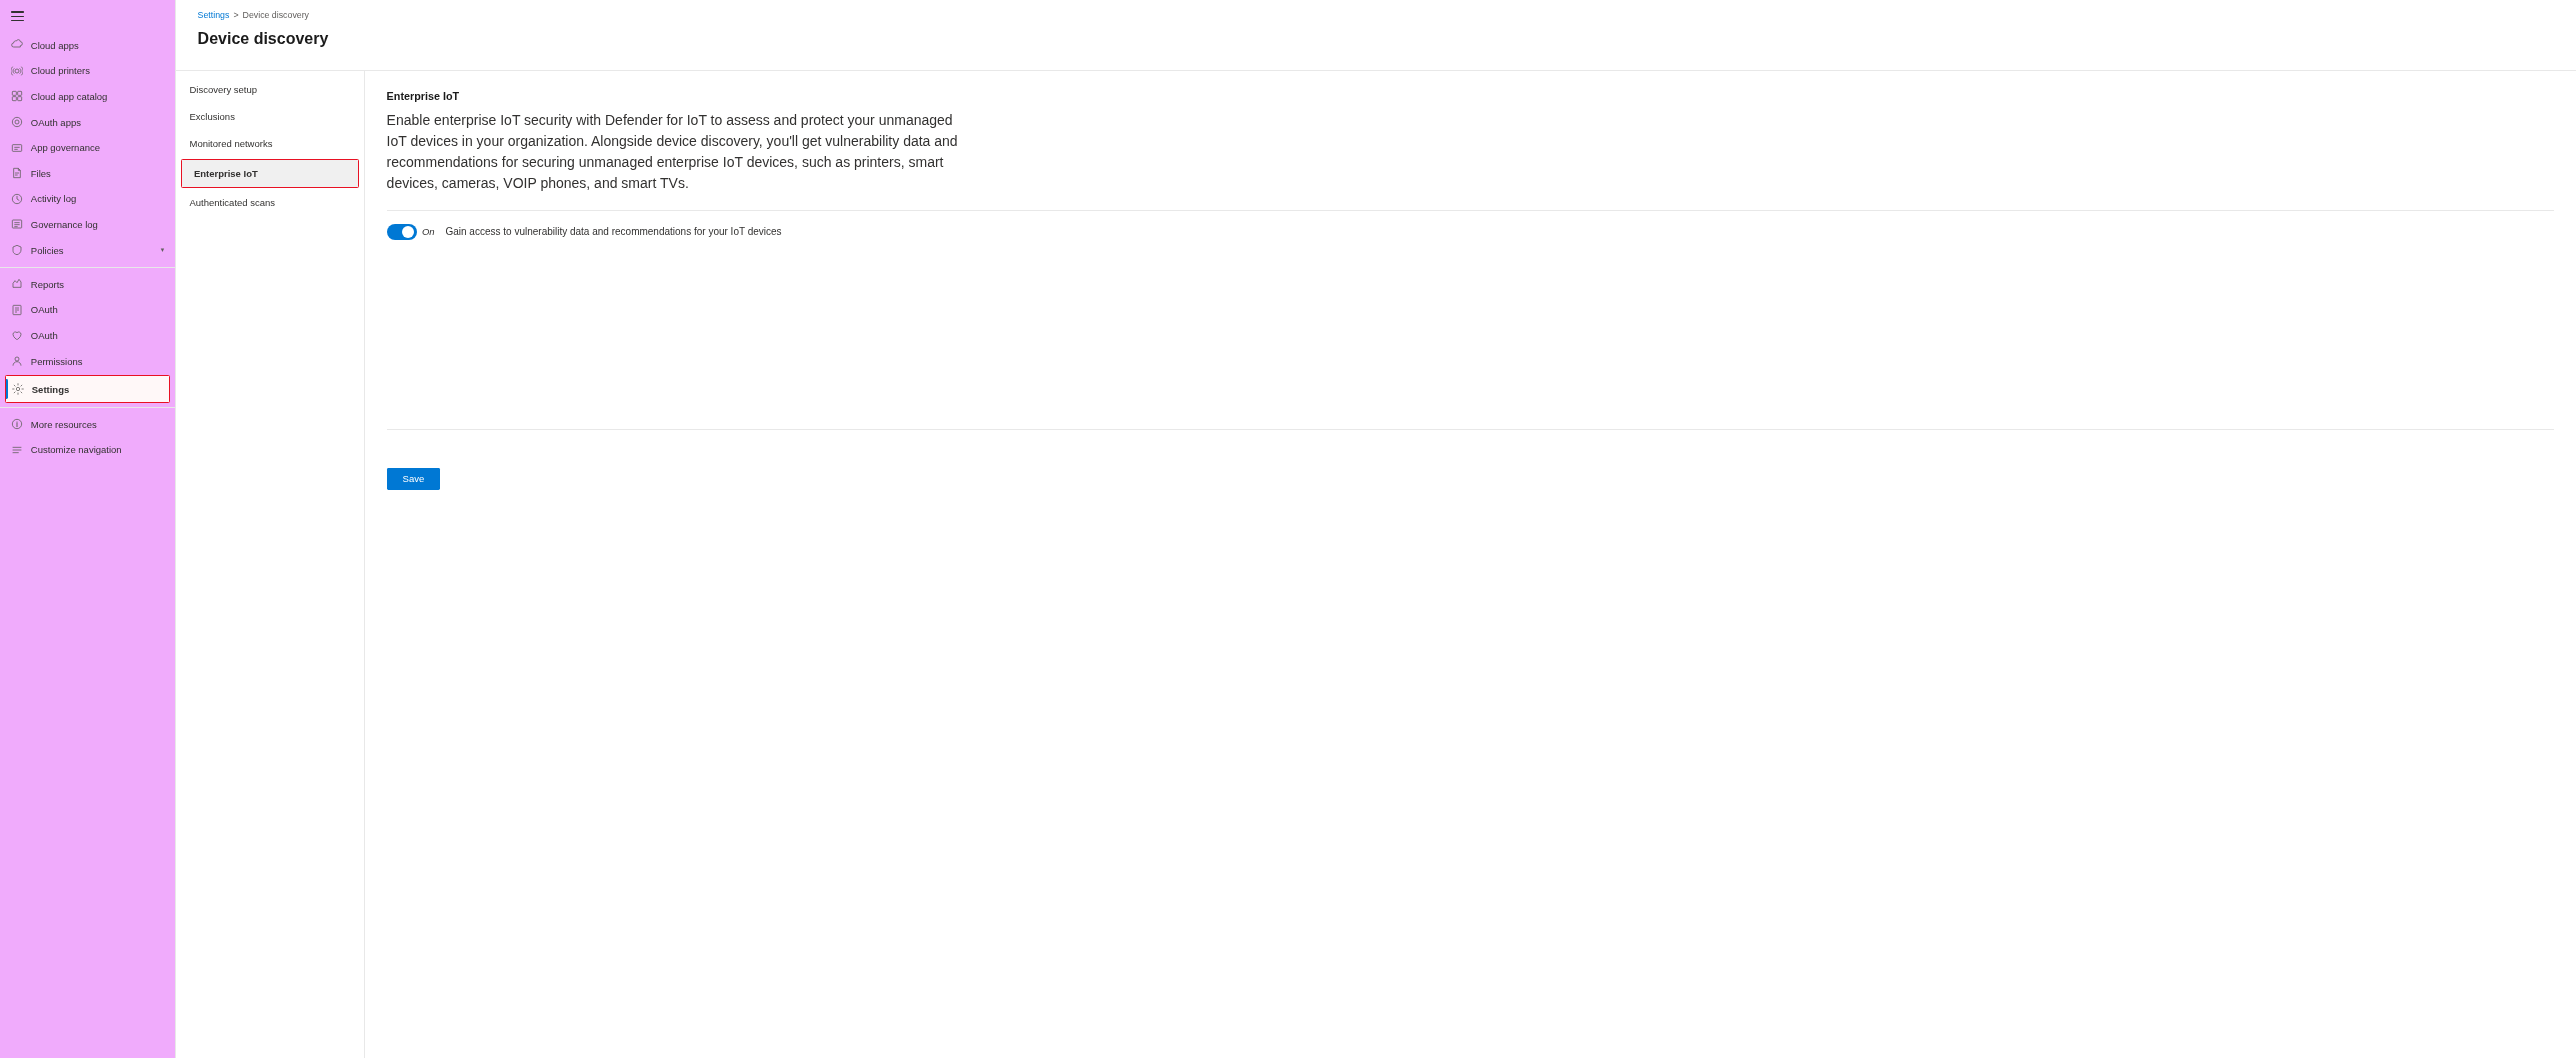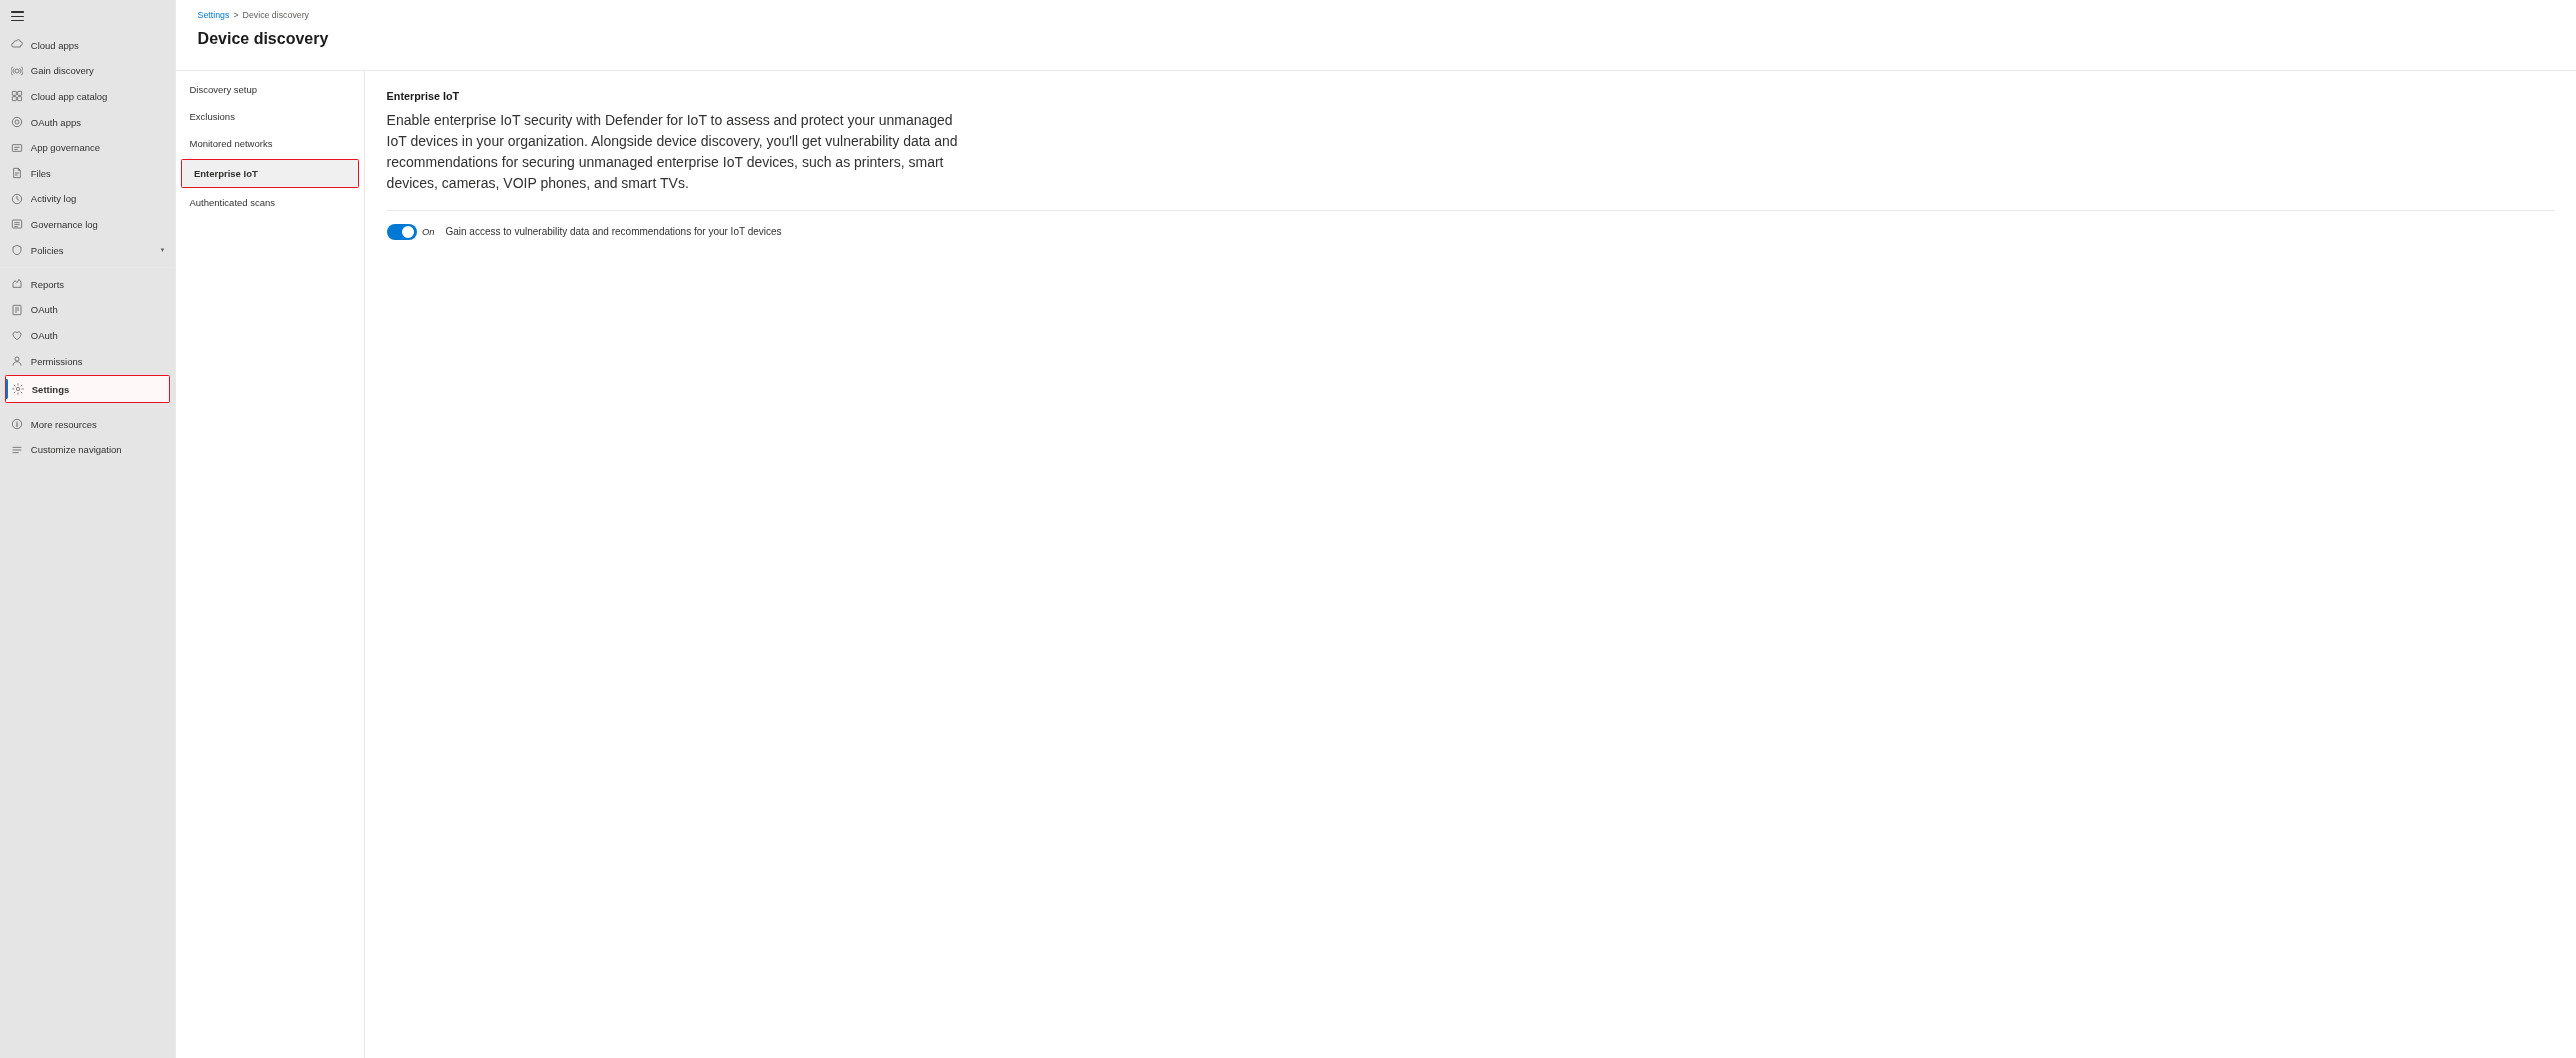--- a/index.html
+++ b/index.html
@@ -15,21 +15,21 @@
       background: #fff;
       display: flex;
       height: 100vh;
       overflow: hidden;
     }
 
     
     .sidebar {
       width: 176px;
       min-width: 176px;
-      background: #e5e5e5;
+      background: #f0abfc;
       border-right: 0.7px solid #e8e8e8;
       display: flex;
       flex-direction: column;
       overflow-y: auto;
       padding-bottom: 10.8px;
     }
 
     .sidebar-header {
       padding: 9.5px 10.8px;
       display: flex;
@@ -306,21 +306,21 @@
     </div>
 
     <div class="nav-item">
       <div class="nav-item-icon">
         <svg class="icon-svg" viewBox="0 0 18 18" fill="none" xmlns="http://www.w3.org/2000/svg">
           <circle cx="9" cy="9" r="3" stroke="#605e5c" stroke-width="1.2"></circle>
           <path d="M13 5a5 5 0 010 8M5 5a5 5 0 000 8" stroke="#605e5c" stroke-width="1.2" fill="none"></path>
           <path d="M15.5 2.5a9 9 0 010 13M2.5 2.5a9 9 0 000 13" stroke="#605e5c" stroke-width="1.2" fill="none"></path>
         </svg>
       </div>
-      <span class="nav-item-label">Gain discovery</span>
+      <span class="nav-item-label">Cloud printers</span>
     </div>
 
     <div class="nav-item">
       <div class="nav-item-icon">
         <svg class="icon-svg" viewBox="0 0 18 18" fill="none" xmlns="http://www.w3.org/2000/svg">
           <rect x="2" y="2" width="6" height="6" rx="1" stroke="#605e5c" stroke-width="1.2"></rect>
           <rect x="10" y="2" width="6" height="6" rx="1" stroke="#605e5c" stroke-width="1.2"></rect>
           <rect x="2" y="10" width="6" height="6" rx="1" stroke="#605e5c" stroke-width="1.2"></rect>
           <rect x="10" y="10" width="6" height="6" rx="1" stroke="#605e5c" stroke-width="1.2"></rect>
         </svg>
@@ -511,17 +511,20 @@
         <div class="toggle-container">
           <label class="toggle">
             <input type="checkbox" checked="" style="">
             <span class="toggle-slider"></span>
           </label>
           <span class="toggle-label">On</span>
         </div>
         <span class="toggle-description">Gain access to vulnerability data and recommendations for your IoT devices</span>
       </div>
 
+      <div style="margin-top: 189px; padding-top: 10.8px; border-top: 0.7px solid #e8e8e8;">
+        <button class="save-button">Save</button>
+      </div>
 
     </div>
   </div>
 </div>
 
 
 </body></html>

